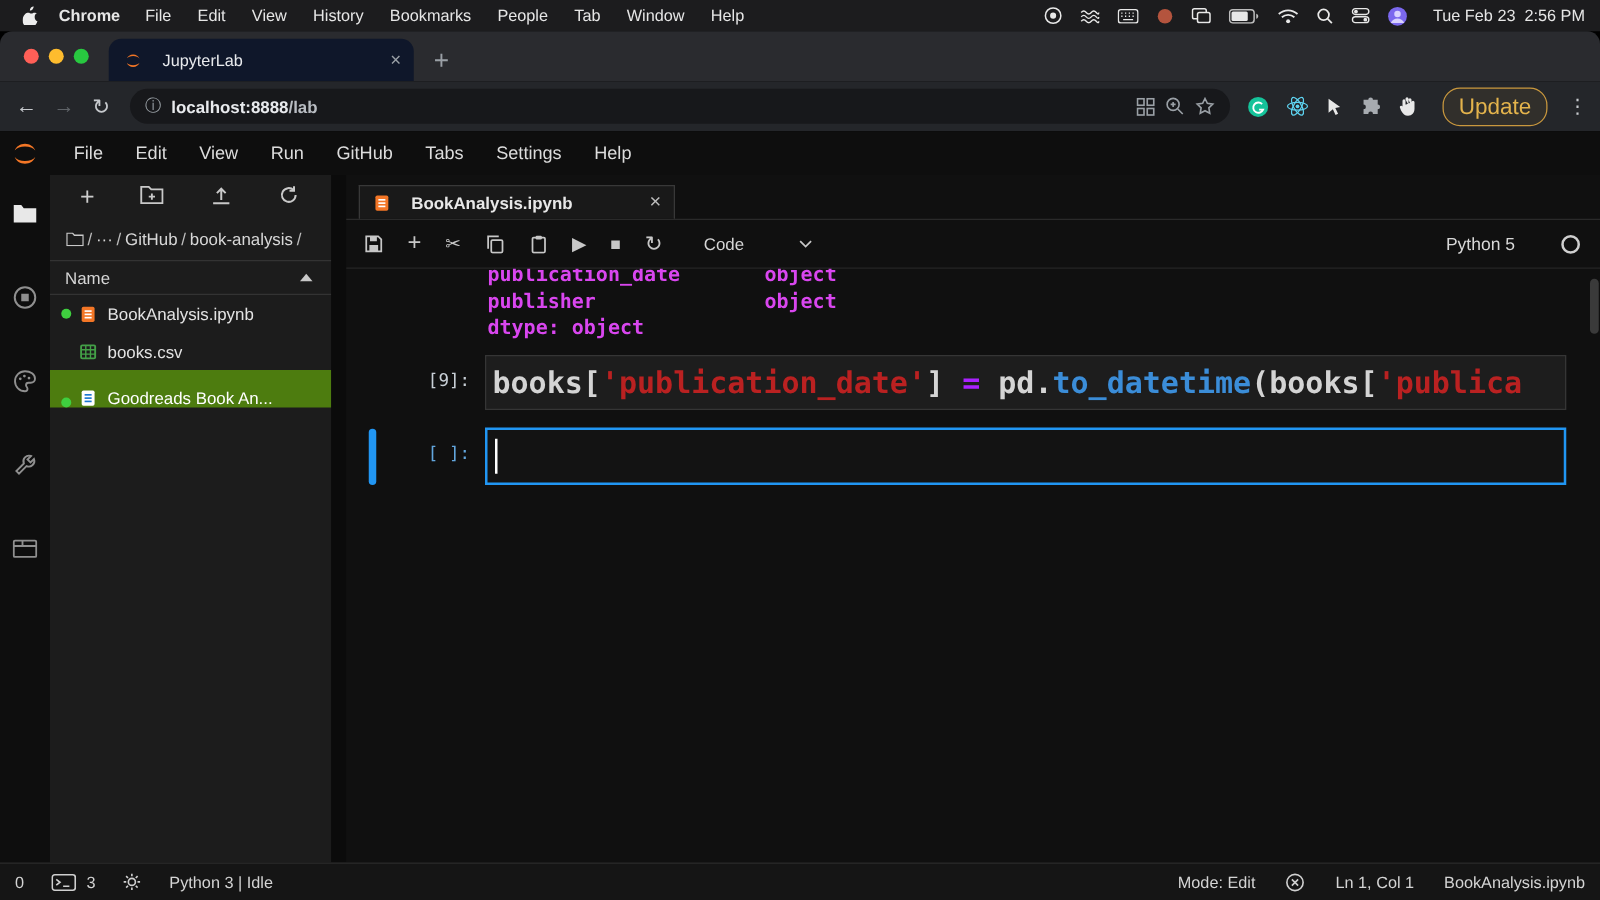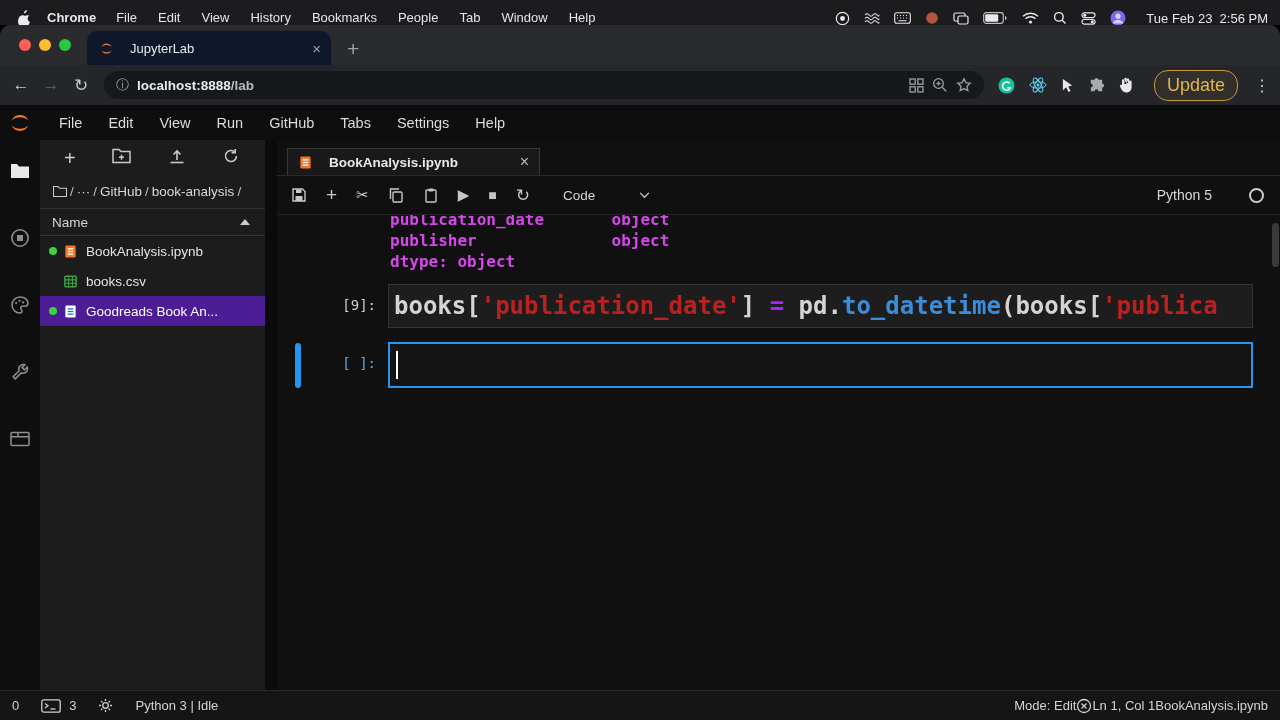--- a/index.html
+++ b/index.html
@@ -2,21 +2,21 @@
 <html><head>
 <meta charset="utf-8">
 <style>
   * { margin:0; padding:0; box-sizing:border-box; }
   html,body { background:#000; }
   body { font-family:"Liberation Sans", sans-serif; }
   .screen { position:relative; width:1280px; height:720px; overflow:hidden; background:#000; }
 
   
   .macbar { position:absolute; top:0; left:0; right:0; height:25px; background:#1c1c1e;
-            display:flex; align-items:flex-start; color:#e6e6e6; font-size:13px; padding:10px 12px; }
+            display:flex; align-items:center; color:#e6e6e6; font-size:13px; padding:10px 12px; }
   .apple { display:flex; align-items:center; margin:0 16px 0 6px; }
   .mac-app { font-weight:bold; margin-right:20px; }
   .mac-menus { display:flex; gap:21px; }
   .mac-menu-item { color:#e6e6e6; }
   .mac-tray { margin-left:auto; display:flex; align-items:center; gap:14px; }
   .tray-ic { display:flex; align-items:center; }
   .mac-clock { margin-left:6px; white-space:pre; }
 
   
   .tabstrip { position:absolute; top:25px; left:0; right:0; height:40px; background:#2a2b2f;
@@ -65,21 +65,21 @@
   .fb-crumb { padding:5px 10px 6px 13px; font-size:13.5px; line-height:21px; color:#d2d2d2; }
   .fb-crumb svg { vertical-align:-1px; }
   .crumb-sep { margin:0 3px; color:#bdbdbd; }
   .crumb-item { color:#d8d8d8; }
   .fb-head { height:28px; border-top:1px solid #333; border-bottom:1px solid #333; display:flex;
              align-items:center; padding:0 15px 0 12px; font-size:13.5px; color:#d6d6d6;justify-content:flex-end; }
   .sort-caret { margin-left:auto; width:0; height:0; border-left:5px solid transparent;
                 border-right:5px solid transparent; border-bottom:6px solid #c9c9c9; }
   .fb-list { flex:1; }
   .fb-row { height:30px; display:flex; align-items:center; padding-left:9px; font-size:13.5px; color:#e3e3e3; }
-  .fb-row.selected { background:#4c1d95; color:#ffffff; }
+  .fb-row.selected { background:#4d7c0f; color:#ffffff;align-items:flex-end; }
   .dot { width:8px; height:8px; border-radius:50%; margin-right:6px; flex:none; }
   .dot.on { background:#3fcf3f; }
   .ficon { display:flex; align-items:center; margin-right:8px; flex:none; }
   .nbbody { fill:#f37626; } .nbline { fill:#ffffff; }
   .fb-row.selected .nbbody { fill:#ffffff; } .fb-row.selected .nbline { fill:#1976d2; }
   .fname { white-space:nowrap; overflow:hidden; }
 
   .splitter { width:12px; background:#0b0b0b; }
 
   .main { flex:1; display:flex; flex-direction:column; background:#101010; padding-top:8px; position:relative; }
@@ -113,21 +113,21 @@
   .editor-empty { flex:1; margin-right:27px; height:46px; background:#131313; border:2px solid #2196f3; position:relative; }
   .caret-line { position:absolute; left:6px; top:7px; width:2px; height:28px; background:#ffffff; }
   .vthumb { position:absolute; right:1px; top:8px; width:7px; height:44px; background:#3a3a3a; border-radius:4px; }
 
   
   .statusbar { position:absolute; bottom:0; left:0; right:0; height:30px; background:#151515;
                border-top:1px solid #2b2b2b; display:flex; align-items:center; color:#d4d4d4;
                font-size:13px; padding:0 12px; }
   .sb-ic { display:flex; align-items:center; }
   .sb-gap-l { margin-left:22px; } .sb-gap-s { margin-left:8px; }
-  .sb-right { margin-left:auto; display:flex; align-items:center; }
+  .sb-right { margin-left:auto; display:flex; align-items:center; gap:24px; }
 </style>
 </head>
 <body>
 
 <div class="screen">
 
   <div class="macbar">
     <span class="apple">
       <svg width="13" height="15" viewBox="0 0 16 19">
           <path fill="#ececec" d="M11.1 0c.1 1.1-.3 2.1-1 3-.7.9-1.8 1.5-2.9 1.4-.1-1 .4-2.1 1-2.8C8.9.7 10 .1 11.1 0zM14.5 6.6c-1.5.9-2.4 2.4-2.4 4.2 0 2 1.1 3.7 2.8 4.4-.4 1.2-.9 2.2-1.5 3.1-.8 1.3-1.7 2.5-3.1 2.5-1.3 0-1.7-.8-3.2-.8s-2 .8-3.2.8-2.2-1.2-3.1-2.5C-.9 15.7-.3 10.4 2.3 8c.9-.9 2.1-1.4 3.3-1.4 1.3 0 2.1.8 3.2.8 1 0 1.6-.8 3.2-.8 1 0 2 .3 2.5 1z"></path>

